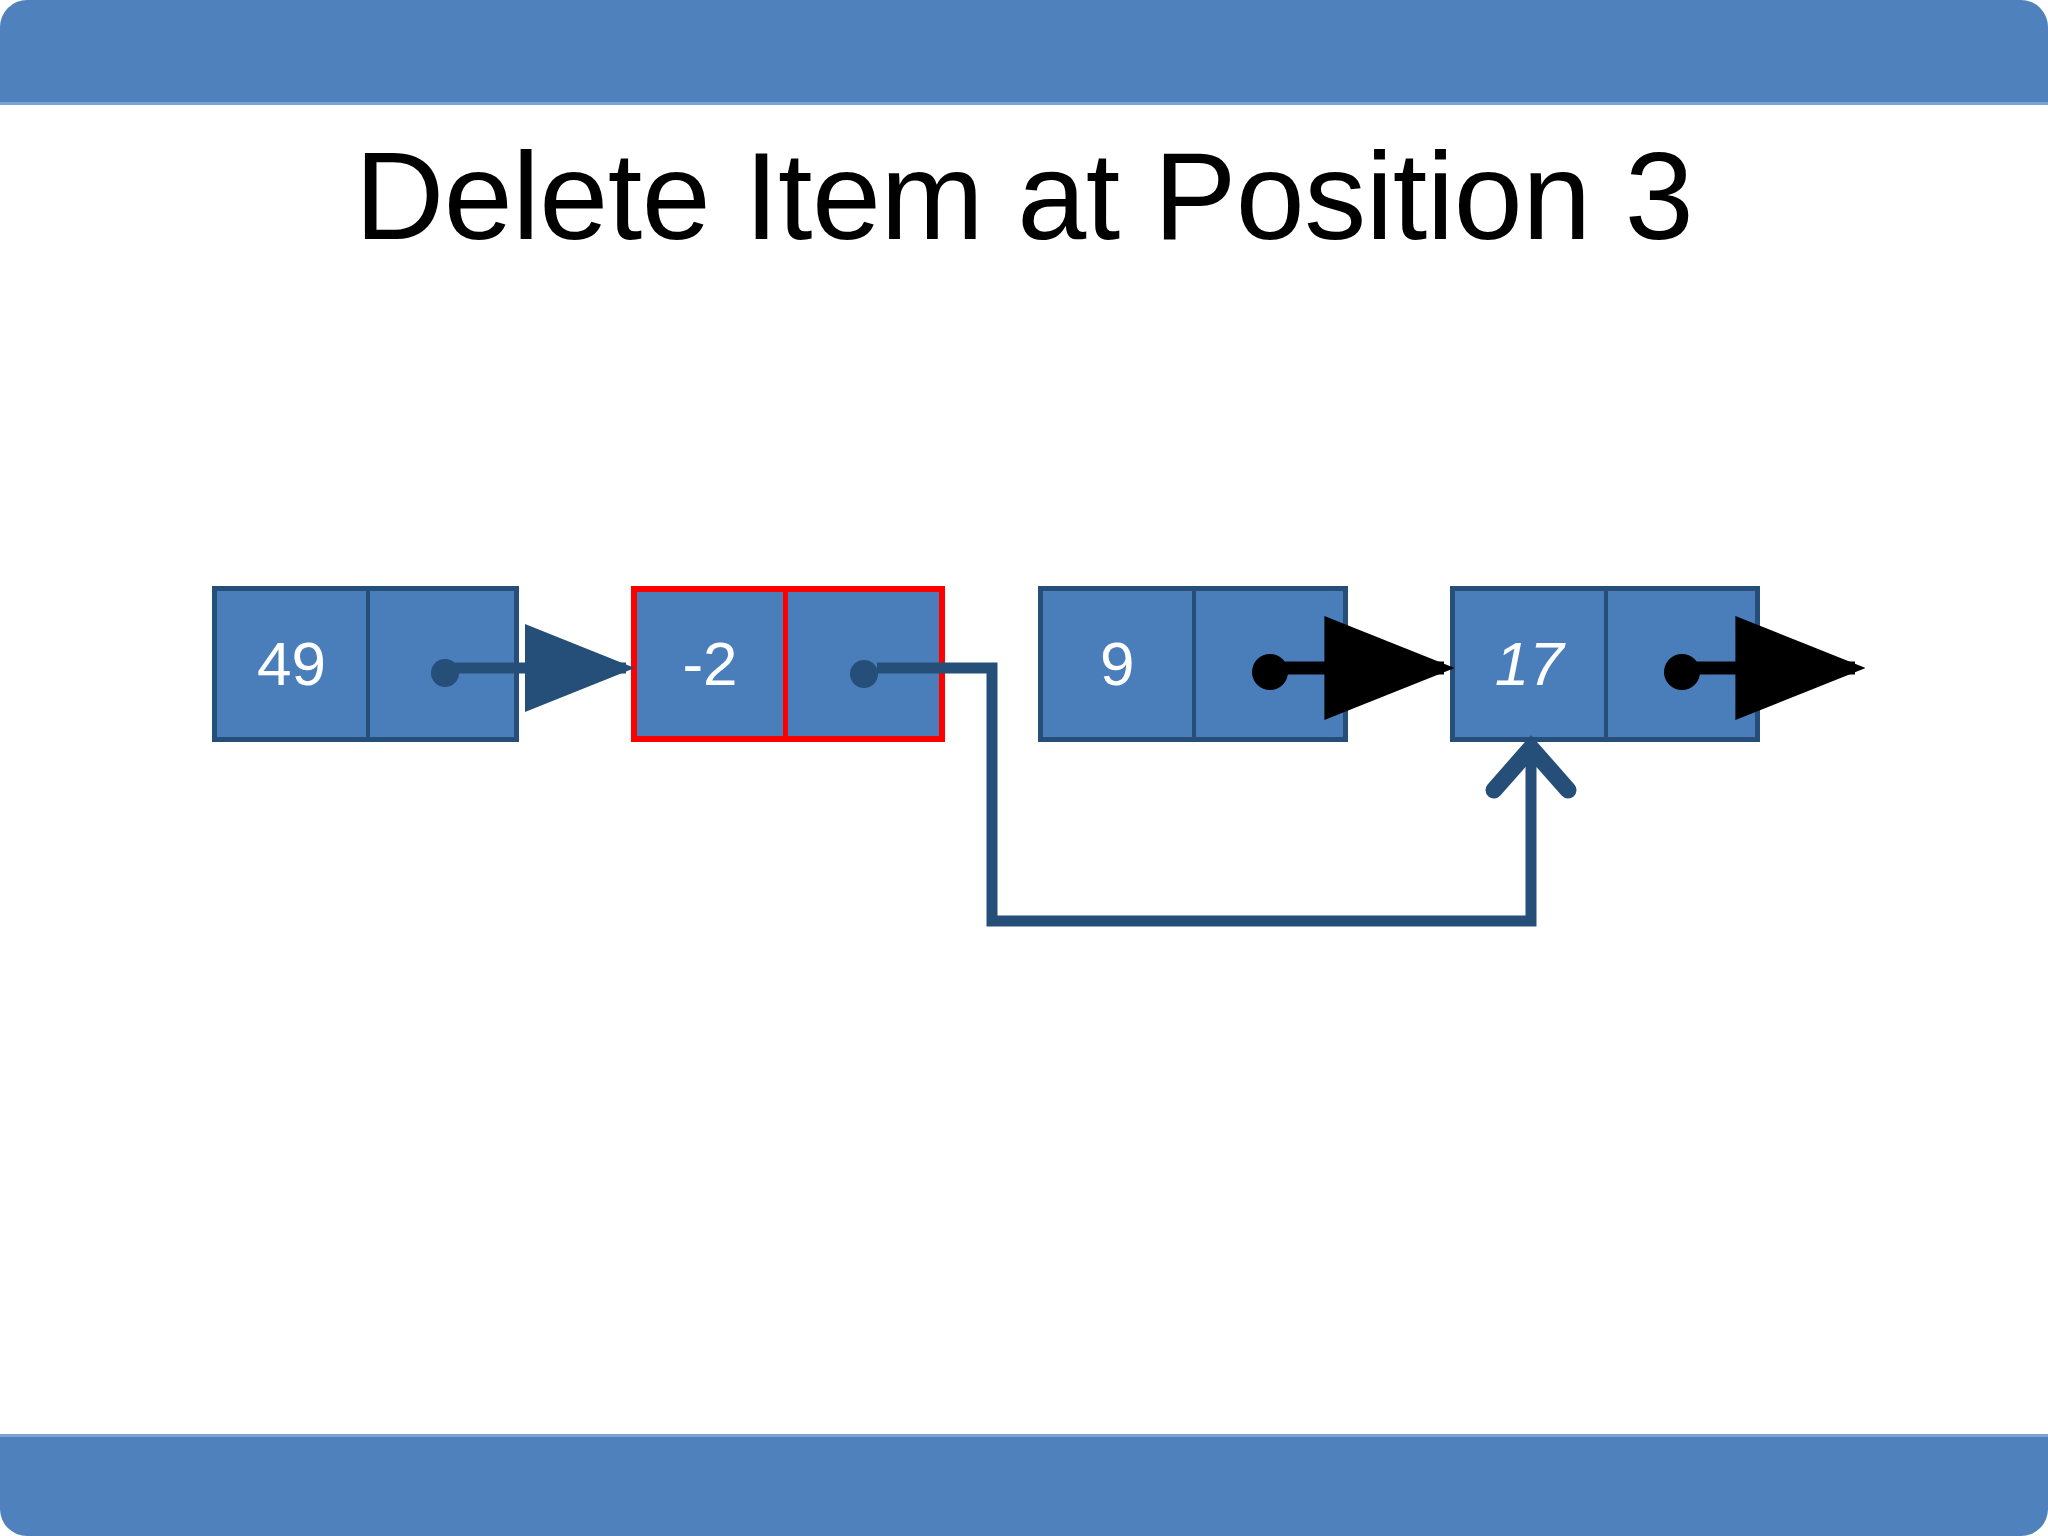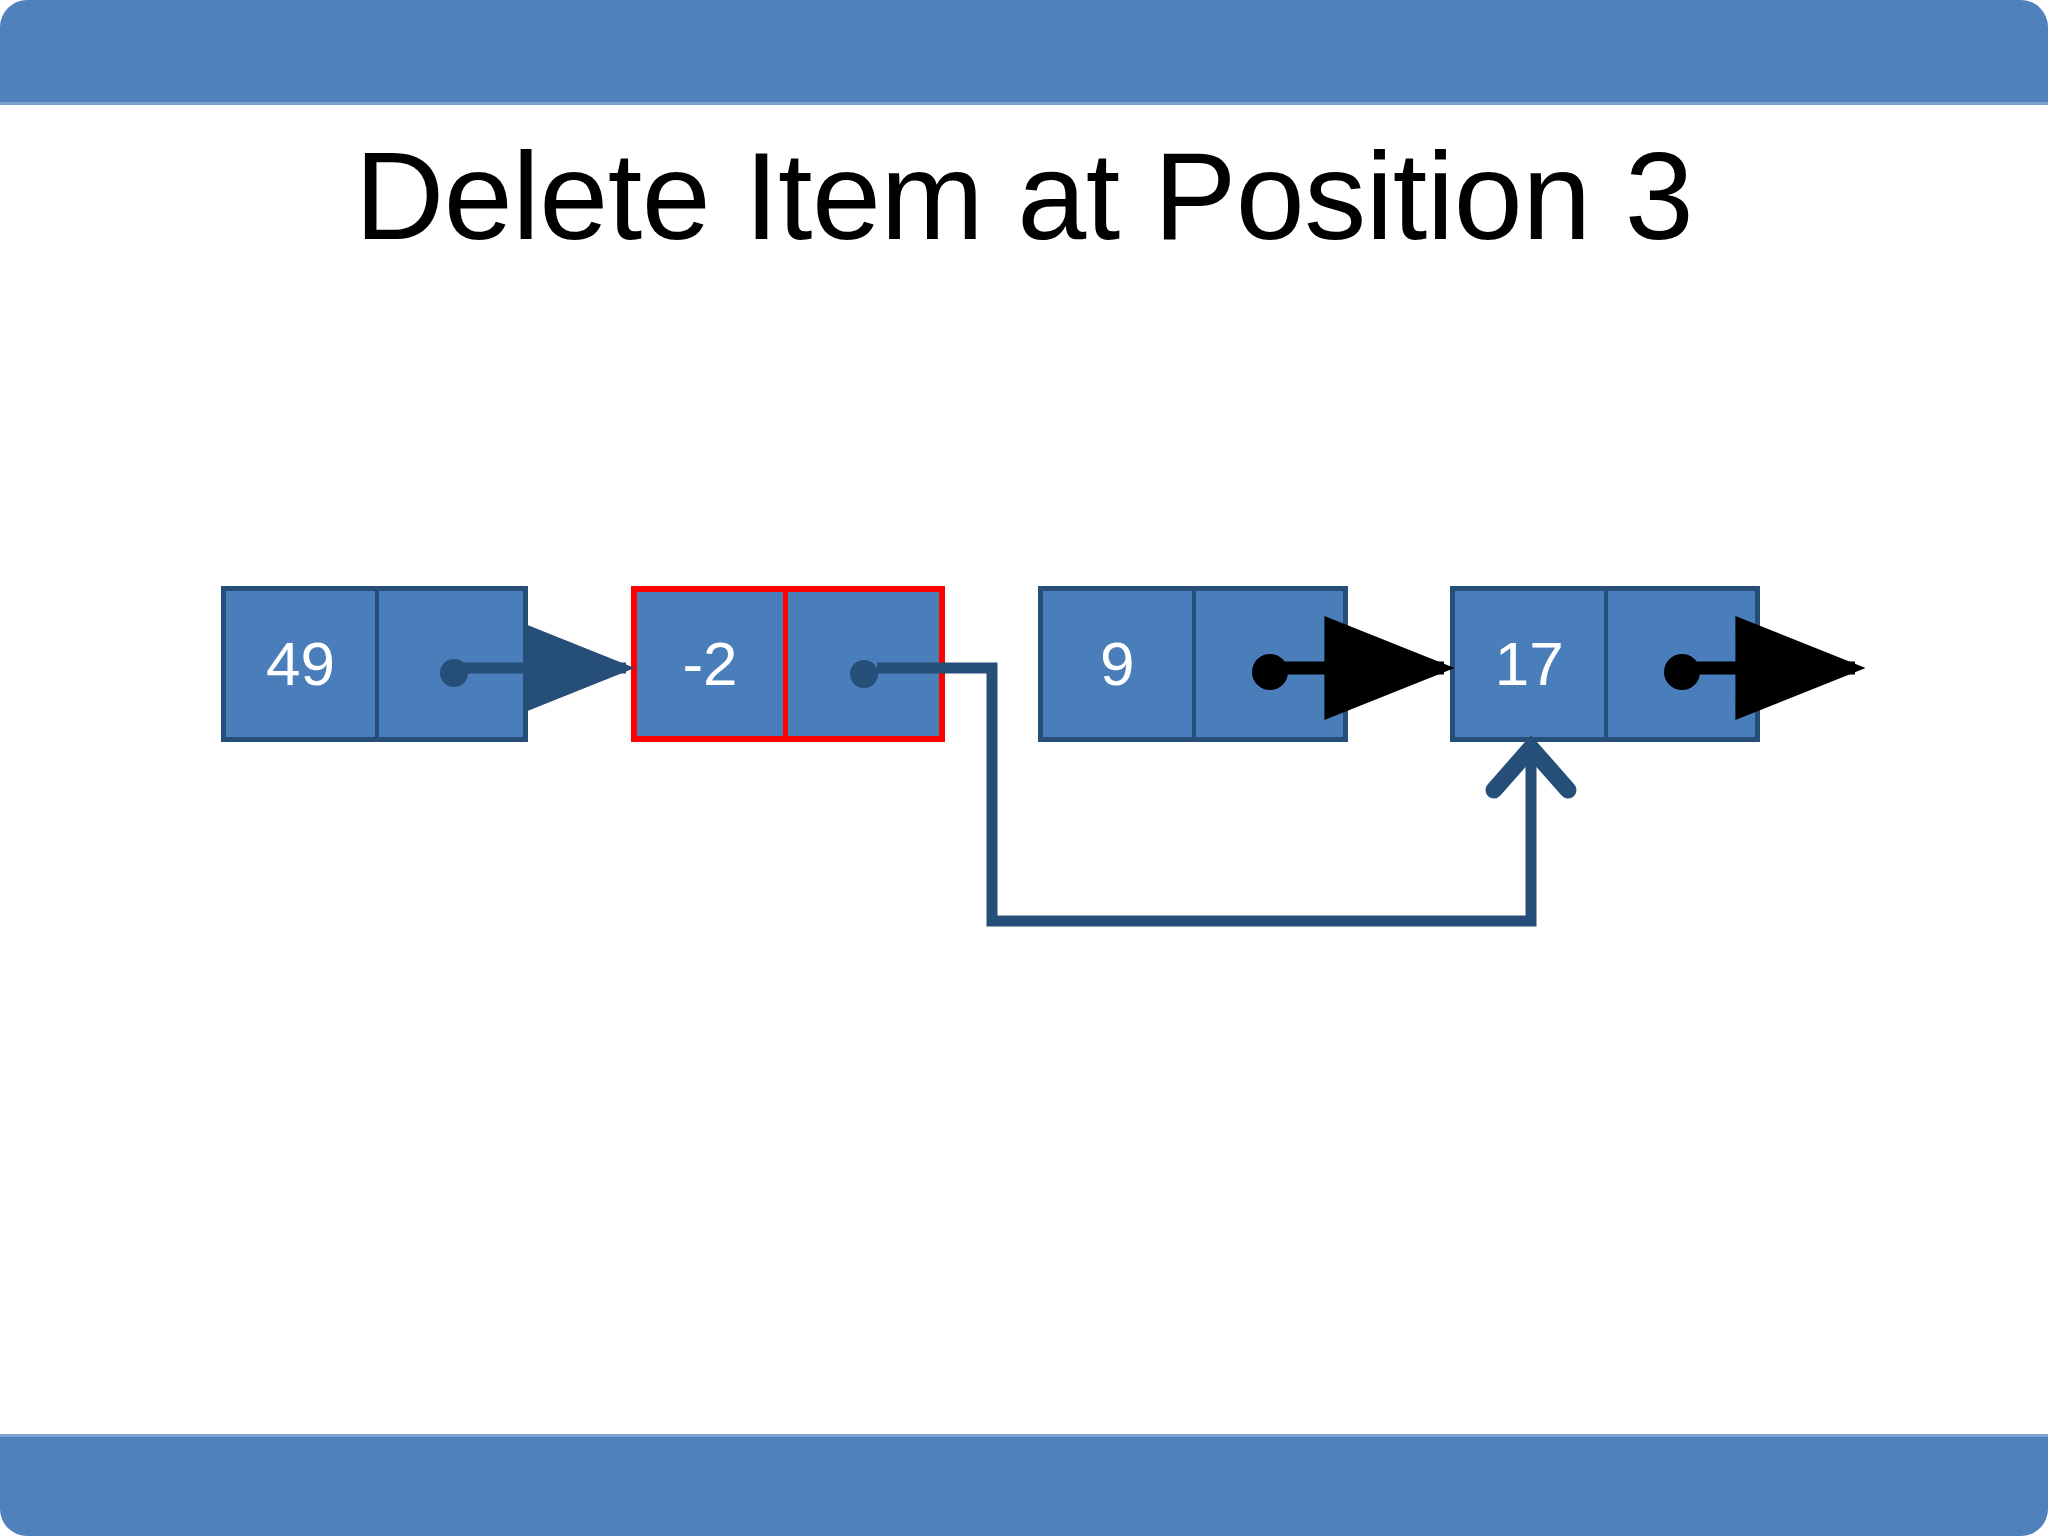--- a/index.html
+++ b/index.html
@@ -82,34 +82,34 @@
     font-weight: 400;
   }
   .dot {
     position: absolute;
     border-radius: 50%;
   }
   .dot.blue { background: #254E78; }
   .dot.black { background: #000000; }
 
   
-  #node-49 { left: 221px; width: 307px; }
+  #node-49 { left: 212px; width: 307px; }
   #node-49 .cell.data { width: 153px; }
   #node-49 .cell.ptr  { width: 144px; }
 
   #node-m2 { left: 631px; width: 314px; }
   #node-m2 .cell.data { width: 151px; }
   #node-m2 .cell.ptr  { width: 151px; }
 
   #node-9 { left: 1038px; width: 310px; }
   #node-9 .cell.data { width: 153px; }
   #node-9 .cell.ptr  { width: 148px; }
 
   #node-17 { left: 1450px; width: 310px; }
-  #node-17 .cell.data { width: 153px; }
+  #node-17 .cell.data { width: 153px; font-style: italic; }
   #node-17 .cell.ptr  { width: 148px; }
 
   
   #connectors {
     position: absolute;
     left: 0;
     top: 0;
     width: 2048px;
     height: 1536px;
     pointer-events: none;

